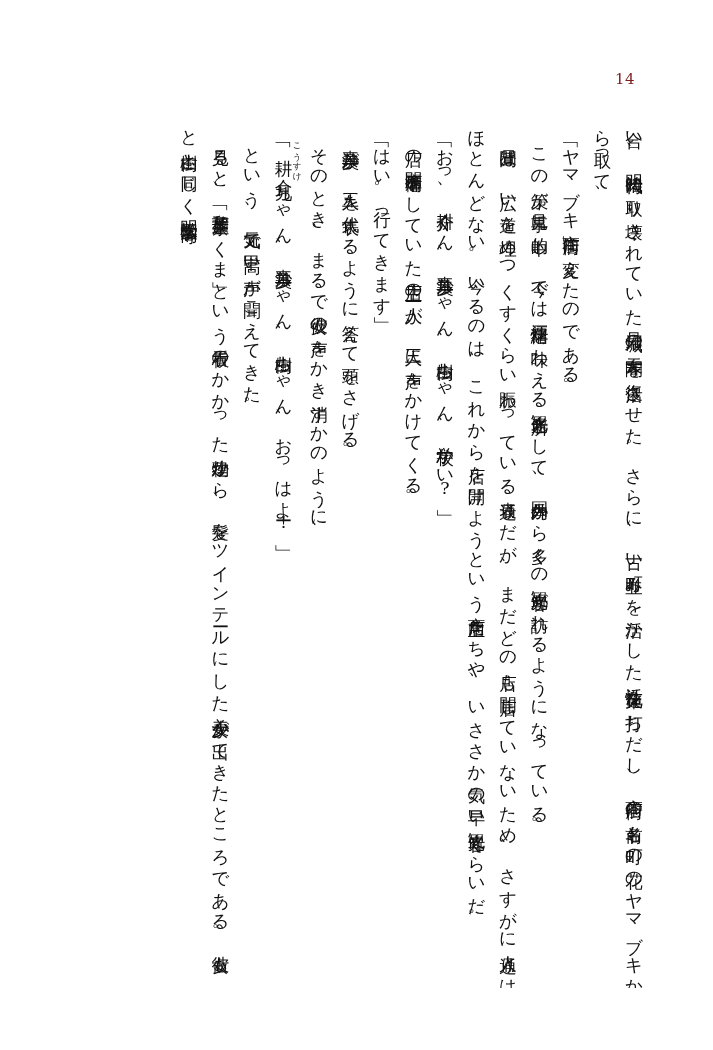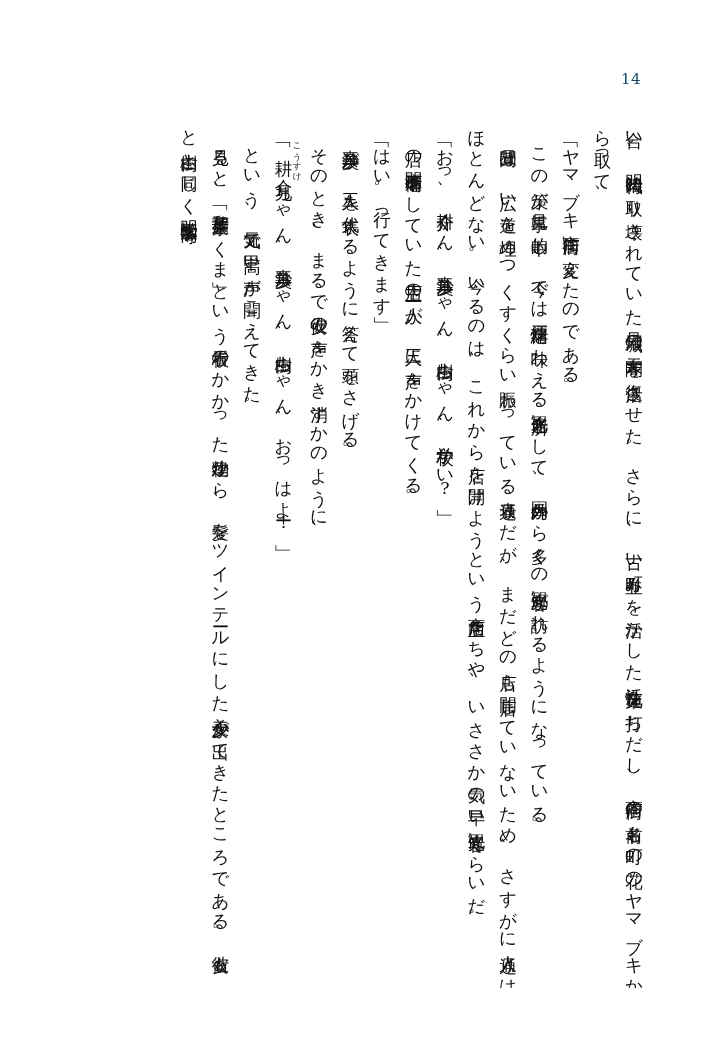--- a/index.html
+++ b/index.html
@@ -17,24 +17,24 @@
   .page {
     position: relative;
     width: 713px;
     height: 1050px;
     background: #ffffff;
     box-sizing: border-box;
   }
   .page-number {
     position: absolute;
     top: 70px;
-    right: 72px;
+    right: 78px;
     font-size: 15px;
     font-family: "DejaVu Serif", "Liberation Serif", serif;
-    color: #0c4a6e;
+    color: #7f1d1d;
     letter-spacing: 0.5px;
   }
   .text-body {
     position: absolute;
     top: 118px;
     left: 64px;
     right: 64px;
     height: 870px;
     writing-mode: vertical-rl;
     text-orientation: upright;

